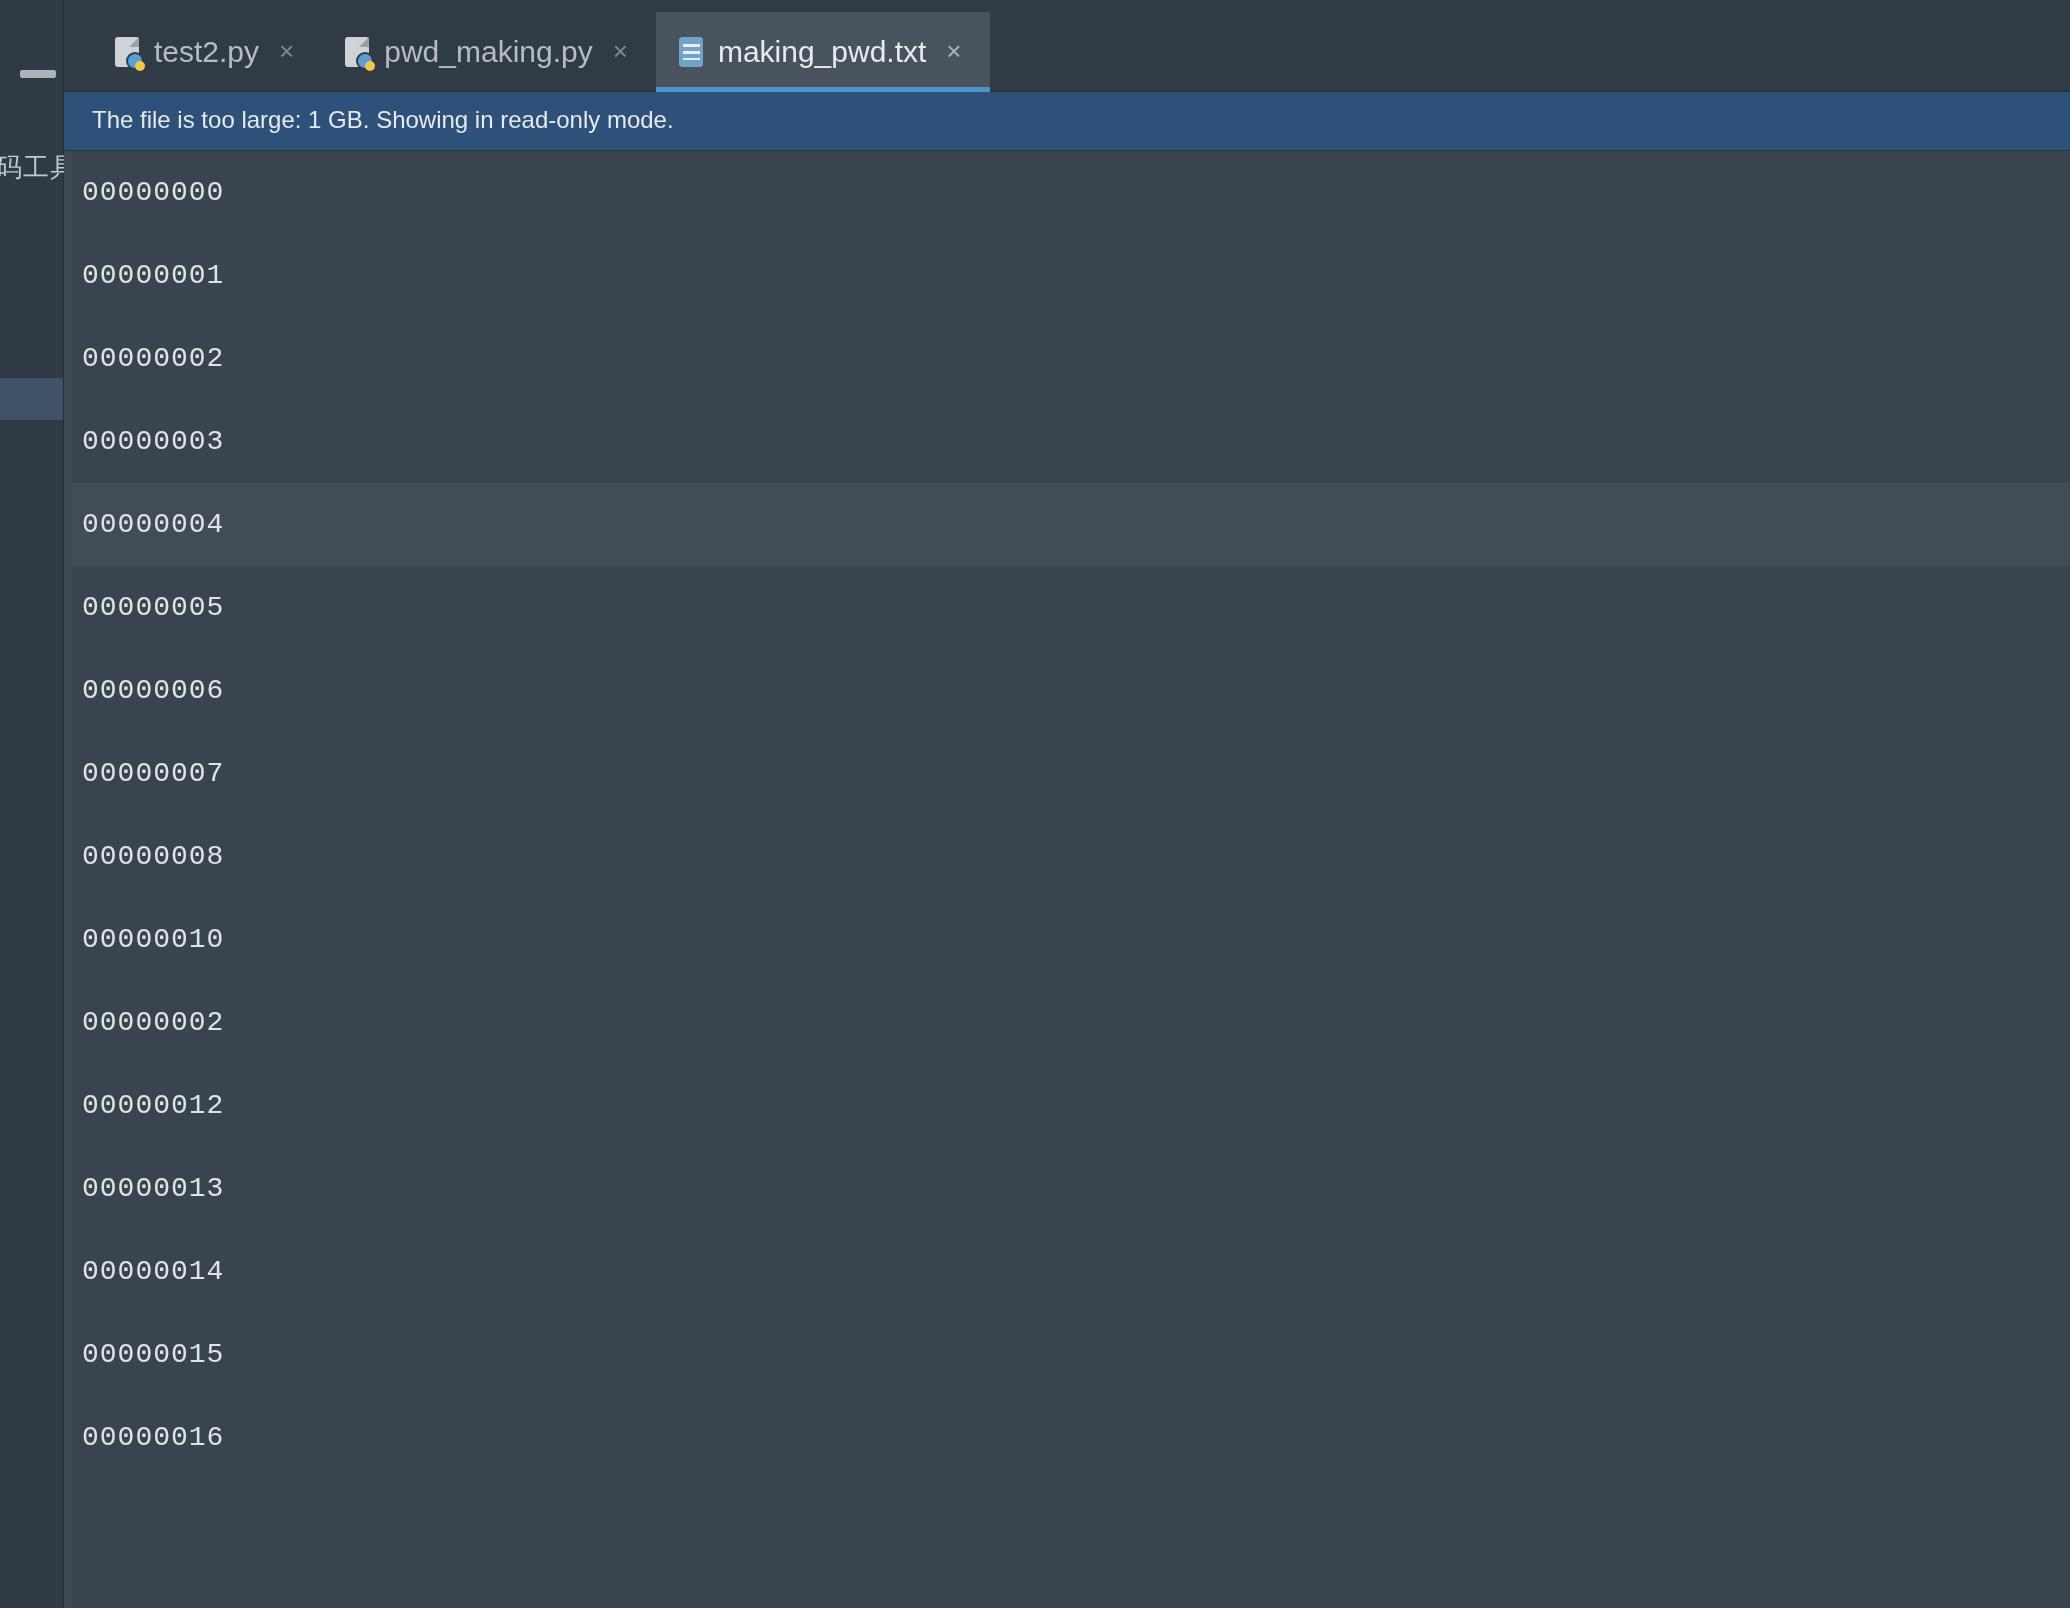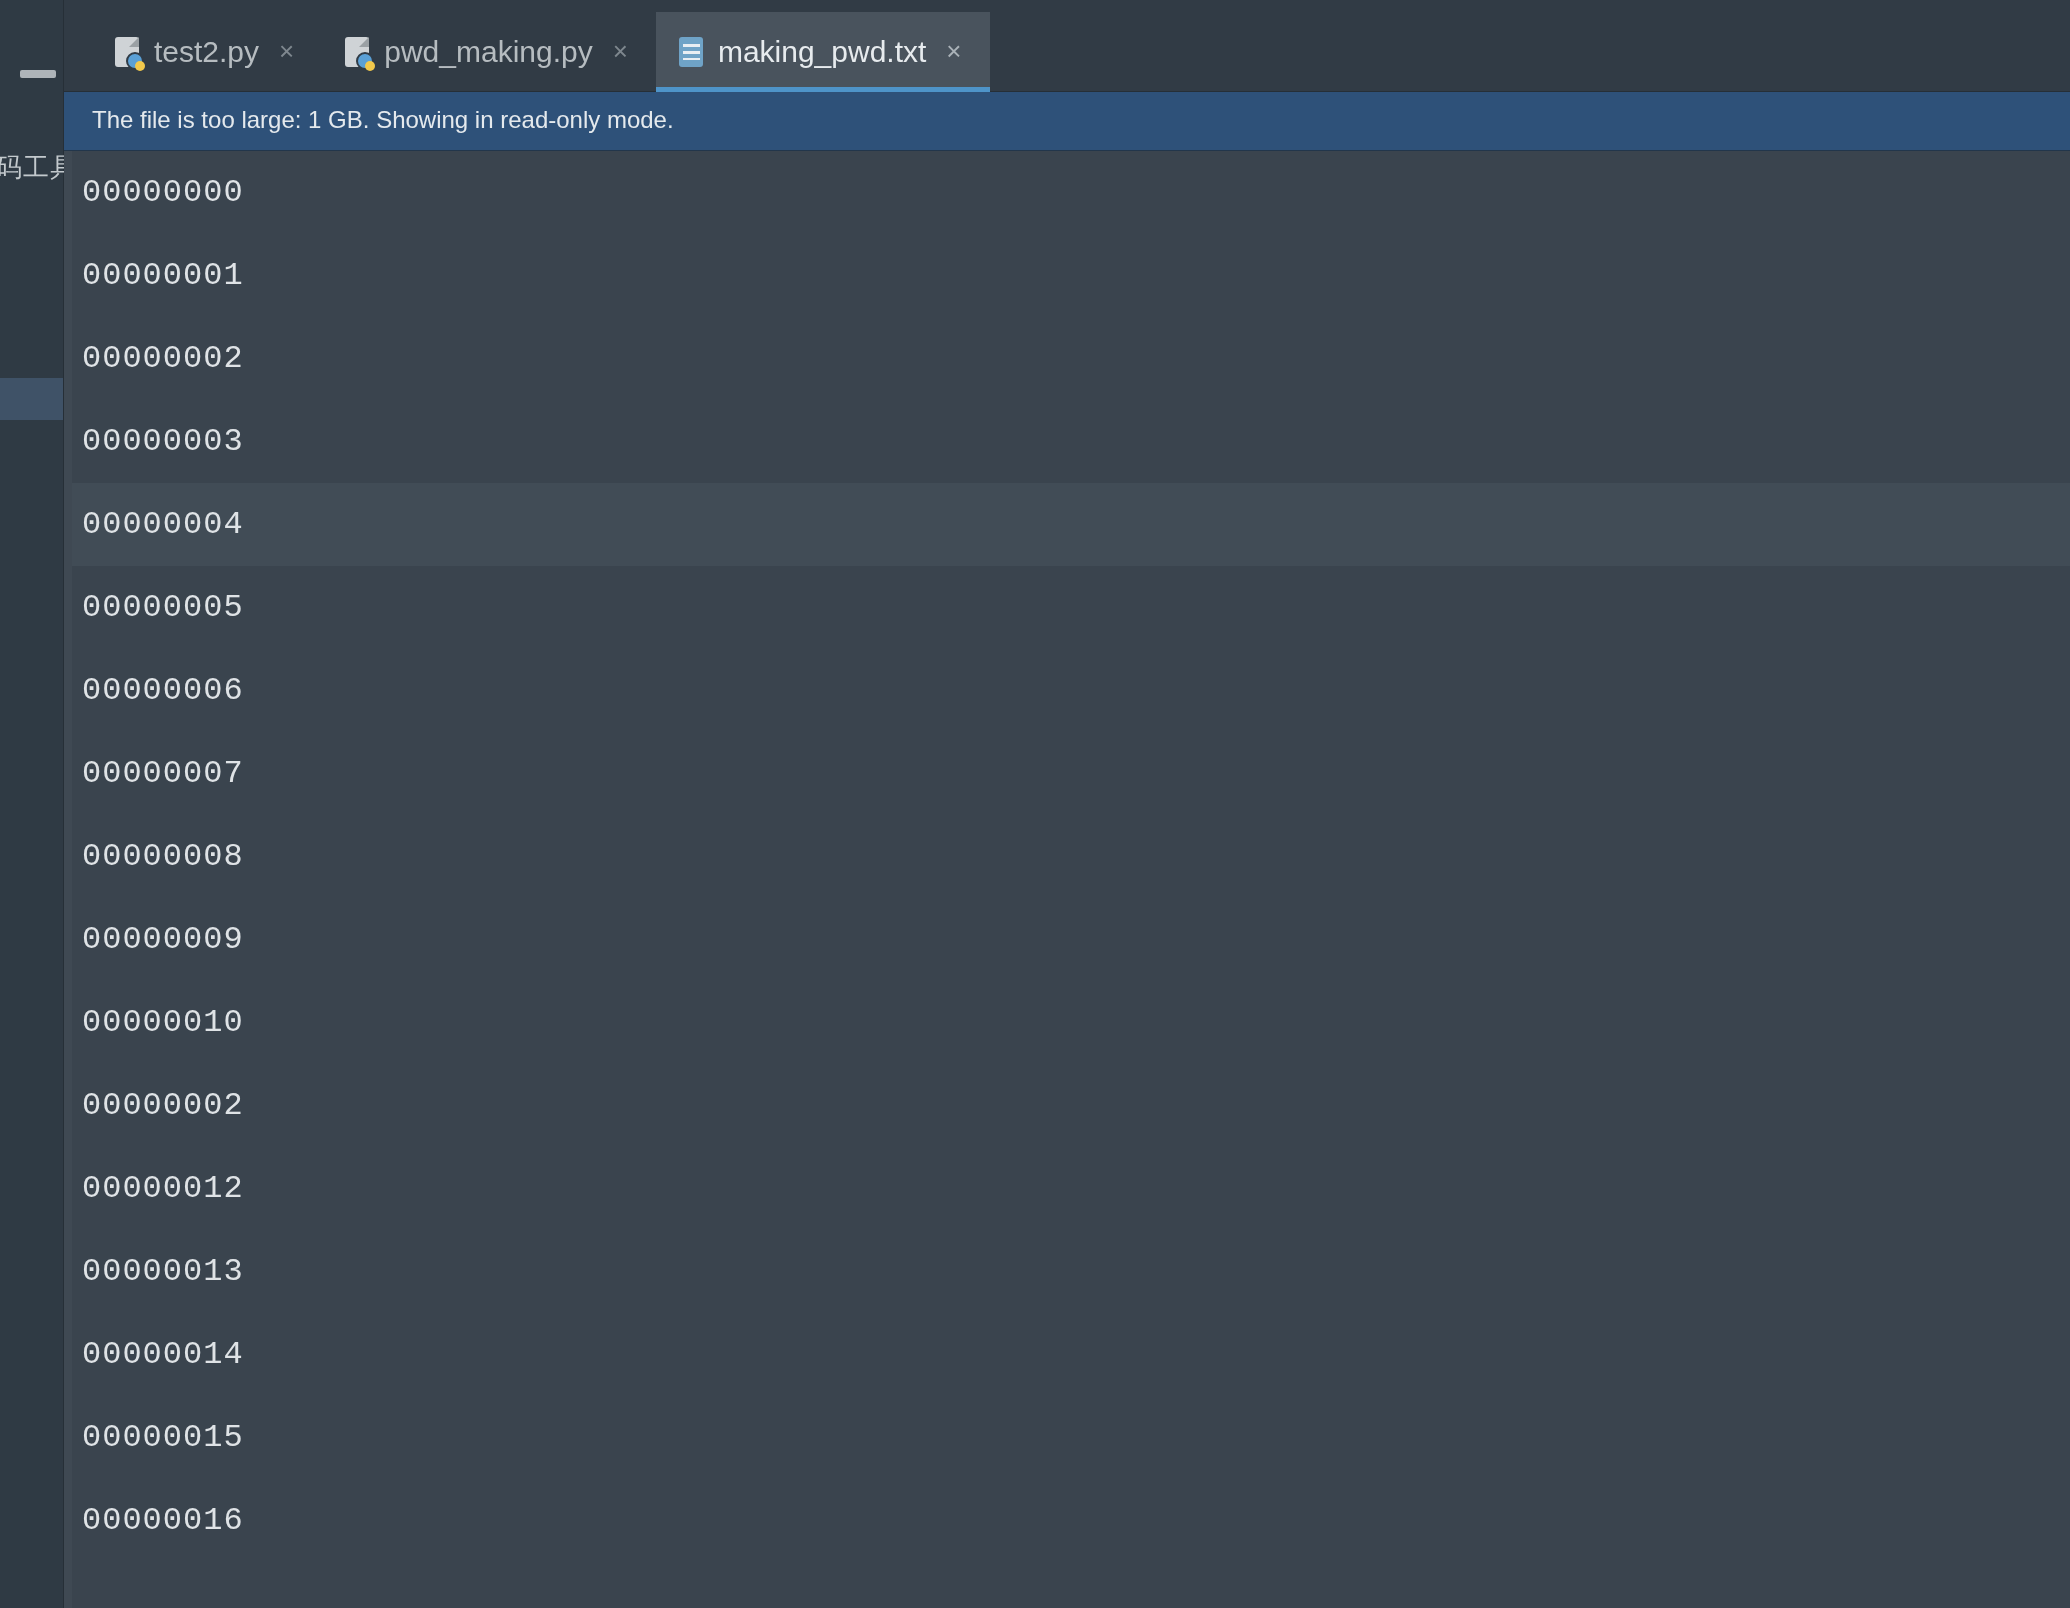--- a/index.html
+++ b/index.html
@@ -151,21 +151,21 @@
     position: relative;
     overflow: hidden;
     border-left: 8px solid #3f4953;
   }
   .line {
     height: 83px;
     display: flex;
     align-items: center;
     padding-left: 10px;
     font-family: "Consolas","Courier New",monospace;
-    font-size: 32px;
+    font-size: 28px;
     color: #dfe3e6;
     letter-spacing: 1px;
   }
   .line.current {
     background: #414c56;
   }
 </style>
 </head>
 <body>
 
@@ -215,21 +215,20 @@
     <div class="editor" id="editor">
         <div class="line">00000000</div>
         <div class="line">00000001</div>
         <div class="line">00000002</div>
         <div class="line">00000003</div>
         <div class="line current">00000004</div>
         <div class="line">00000005</div>
         <div class="line">00000006</div>
         <div class="line">00000007</div>
         <div class="line">00000008</div>
-        <div class="line">00000009</div>
         <div class="line">00000010</div>
         <div class="line">00000002</div>
         <div class="line">00000012</div>
         <div class="line">00000013</div>
         <div class="line">00000014</div>
         <div class="line">00000015</div>
         <div class="line">00000016</div>
       </div>
 
   </div>

